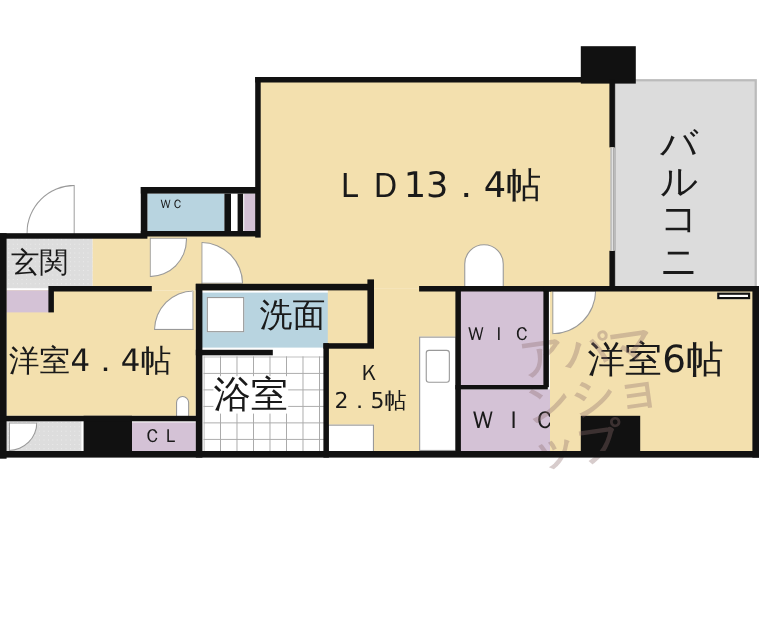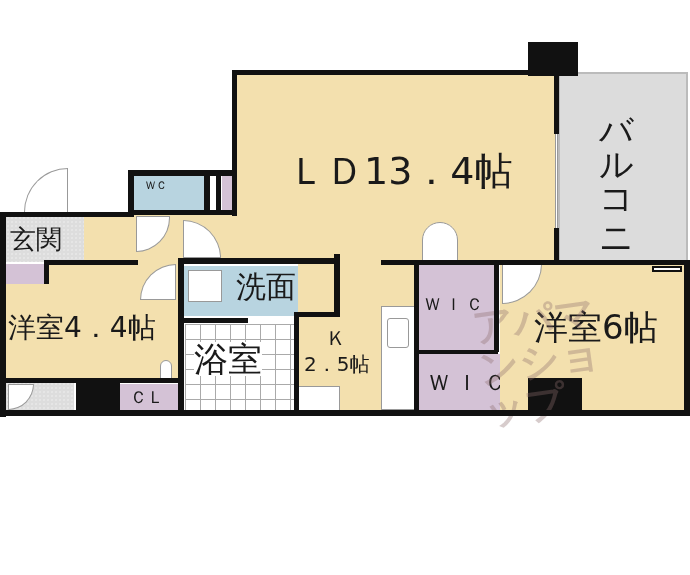--- a/index.html
+++ b/index.html
@@ -13,21 +13,21 @@
   .stipple{background-image:radial-gradient(#eee 0.6px,transparent 0.8px);background-size:4px 4px;}
 </style>
 </head>
 <body>
 
 <div class="room" style="left:558px;top:72px;width:130px;height:190px;background:#DCDCDC;border:2px solid #bbb;"></div>
 <div class="lbl" style="left:604px;top:92px;width:30px;font-size:34px;writing-mode:vertical-rl;">バルコニー</div>
 
 <div class="room" style="left:236px;top:72px;width:322px;height:190px;background:#F3E0AE;"></div>
 <div class="room" style="left:236px;top:210px;width:145px;height:52px;background:#F3E0AE;"></div>
-<div class="lbl" style="left:288px;top:152px;font-size:38px;">ＬＤ13．4帖</div>
+<div class="lbl" style="left:303px;top:152px;font-size:32px;">ＬＤ13．4帖</div>
 
 <div class="room" style="left:84px;top:214px;width:160px;height:50px;background:#F3E0AE;"></div>
 
 <div class="room" style="left:134px;top:176px;width:70px;height:35px;background:#B8D4E0;"></div>
 <div class="lbl" style="left:145px;top:180px;font-size:11px;">ＷＣ</div>
 <div class="room" style="left:222px;top:176px;width:12px;height:35px;background:#D4C2D6;"></div>
 
 <div class="room stipple" style="left:6px;top:216px;width:78px;height:46px;background-color:#DDDDDD;"></div>
 <div class="lbl" style="left:10px;top:226px;font-size:26px;">玄関</div>
 <div class="room" style="left:6px;top:264px;width:40px;height:20px;background:#D4C2D6;"></div>

